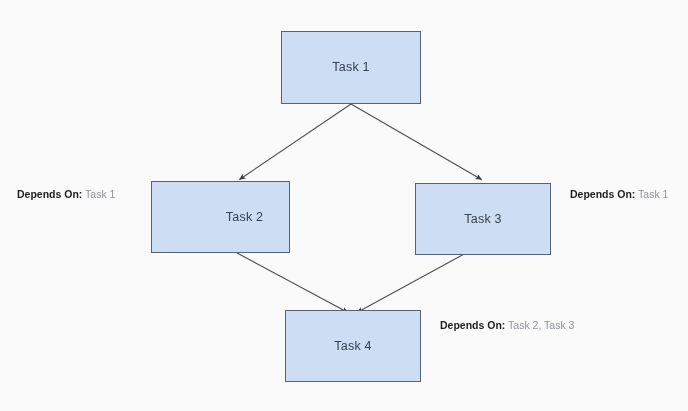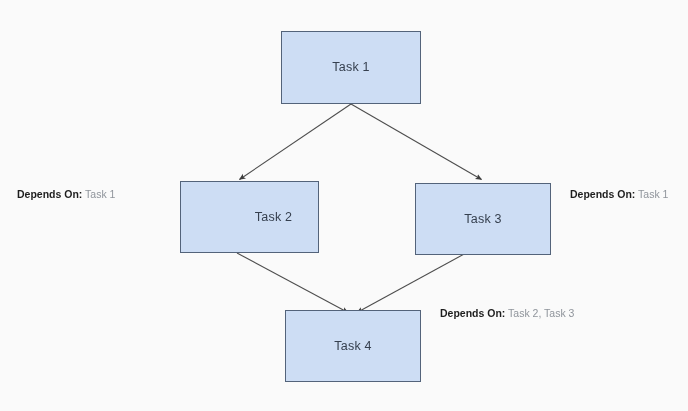--- a/index.html
+++ b/index.html
@@ -85,21 +85,21 @@
     </g>
     <g>
       <line x1="466" y1="253" x2="357" y2="312.5" stroke="#4d4d4d" stroke-width="1.1" marker-end="url(#arrowhead)"></line>
     </g>
   </svg>
 
   <div class="node" style="left:281px; top:31px; width:140px; height:73px;">
     <span class="node-label">Task 1</span>
   </div>
 
-  <div class="node" style="left:180px; top:181px; width:139px; height:72px;padding-left:48px;">
+  <div class="node" style="left:151px; top:181px; width:139px; height:72px;padding-left:48px;">
     <span class="node-label">Task 2</span>
   </div>
 
   <div class="node" style="left:415px; top:183px; width:136px; height:72px;">
     <span class="node-label">Task 3</span>
   </div>
 
   <div class="node" style="left:285px; top:310px; width:136px; height:72px;">
     <span class="node-label">Task 4</span>
   </div>
@@ -107,18 +107,18 @@
   <div class="dep-label" style="left:17px; top:189px;">
     <span class="dep-key">Depends On:</span>
     <span class="dep-val">Task 1</span>
   </div>
 
   <div class="dep-label" style="left:570px; top:189px;">
     <span class="dep-key">Depends On:</span>
     <span class="dep-val">Task 1</span>
   </div>
 
-  <div class="dep-label" style="left:440px; top:308px;">
+  <div class="dep-label" style="left:440px; top:320px;">
     <span class="dep-key">Depends On:</span>
     <span class="dep-val">Task 2, Task 3</span>
   </div>
 
 </div>
 
 </body></html>

